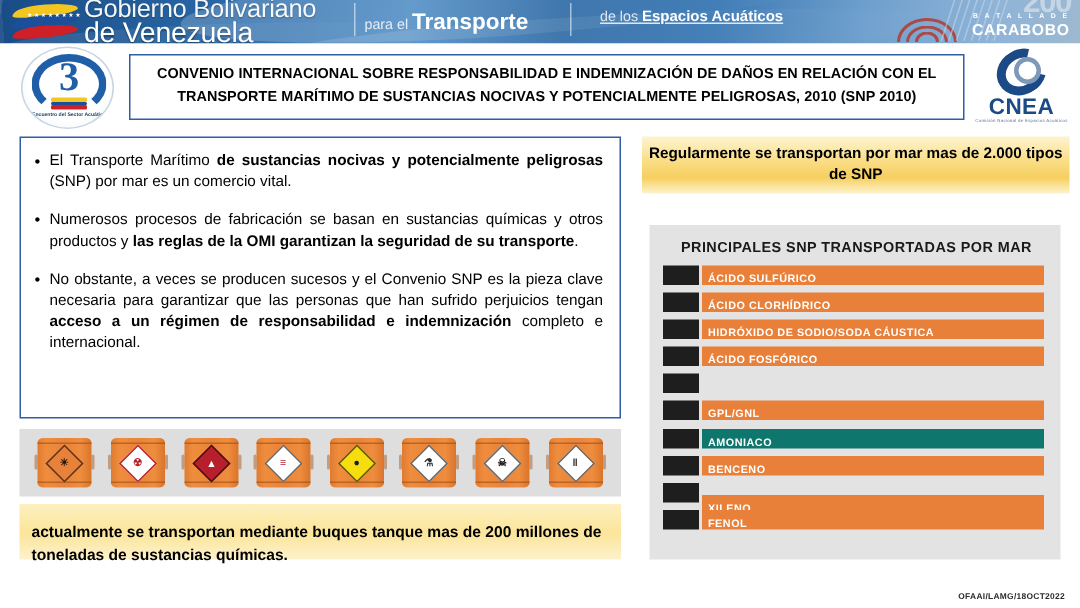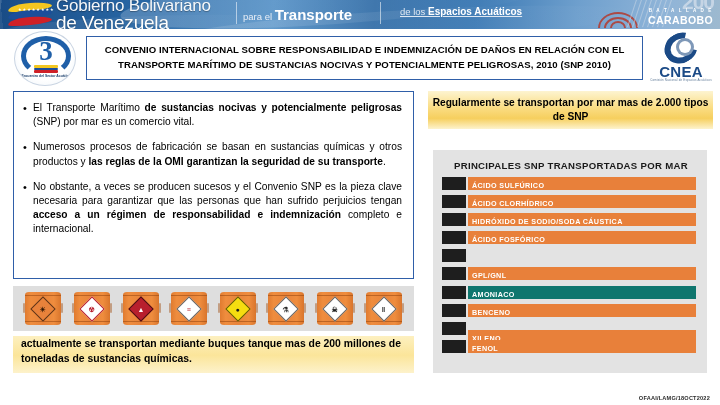--- a/index.html
+++ b/index.html
@@ -177,21 +177,21 @@
     position:absolute; left:3px; top:1.5px; width:18px; height:18px;
     transform:rotate(45deg); border:1px solid rgba(0,0,0,.6);
     display:flex; align-items:center; justify-content:center;
   }
   .plac-glyph{ transform:rotate(-45deg); font-size:7px; line-height:1; font-weight:bold;}
 
   
   #yellow-bottom{
     position:absolute; left:13px; top:336px; width:401px; height:37px;
     background:linear-gradient(180deg,#fdf0c0 0%, #fbe59a 52%, #fdf2cb 100%);
-    padding:1px 8px;
+    padding:13px 8px;
   }
   #yellow-bottom .t{ font-size:10.4px; font-weight:bold; color:#000; line-height:14.5px;}
 
   
   #right-yellow{
     position:absolute; left:428px; top:91px; width:285px; height:38px;
     background:linear-gradient(180deg,#fdf4d0 0%, #fadc82 45%, #f6cf5e 72%, #fdf3cd 100%);
     display:flex; align-items:center; justify-content:center;
   }
   #right-yellow .t{

